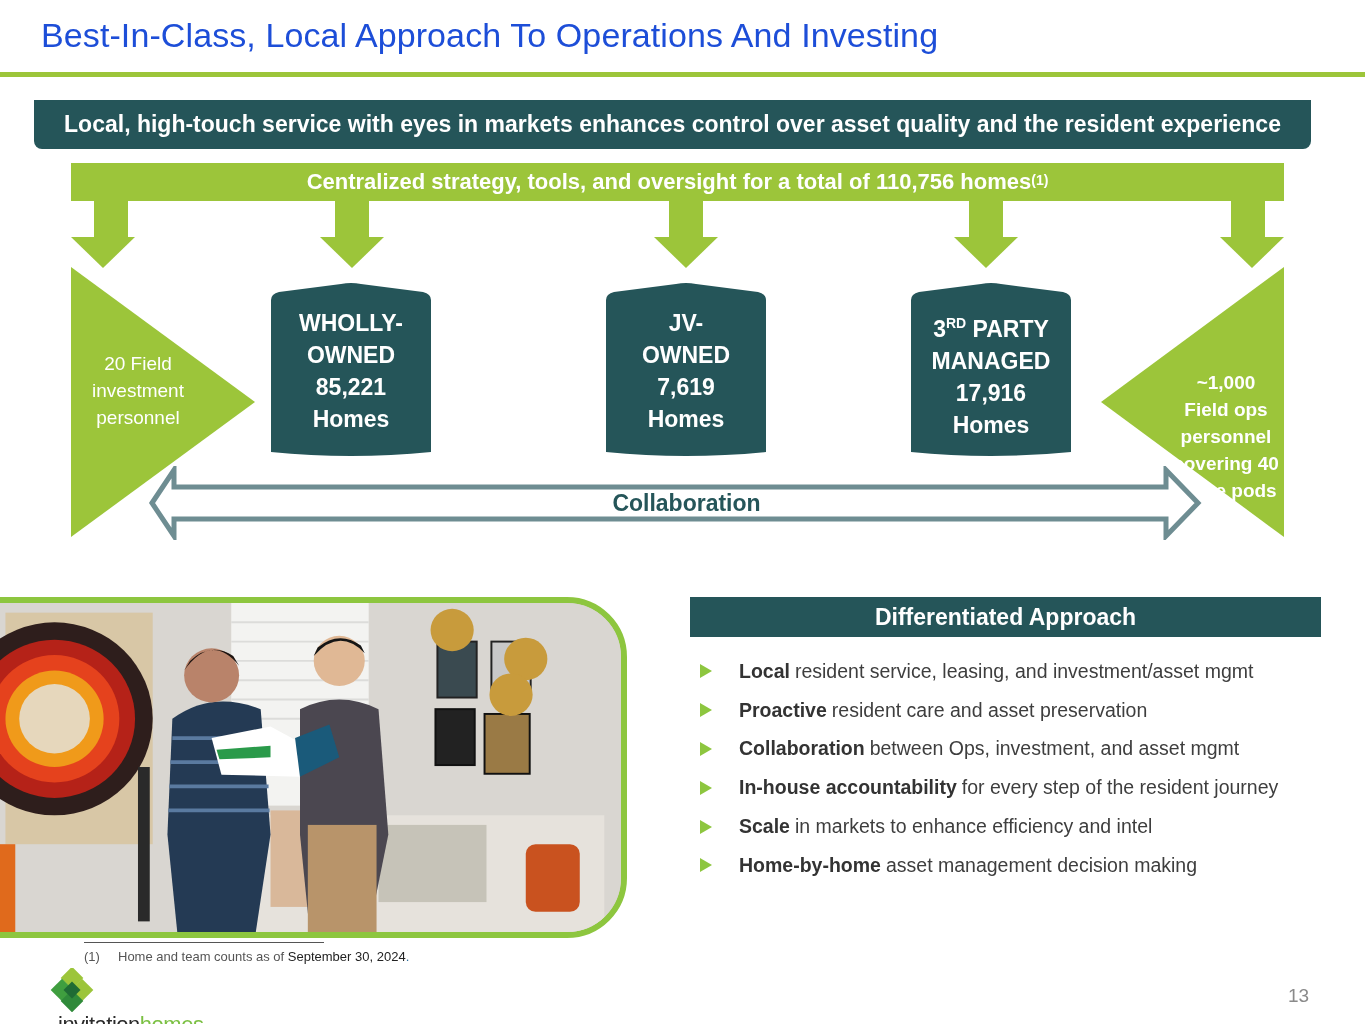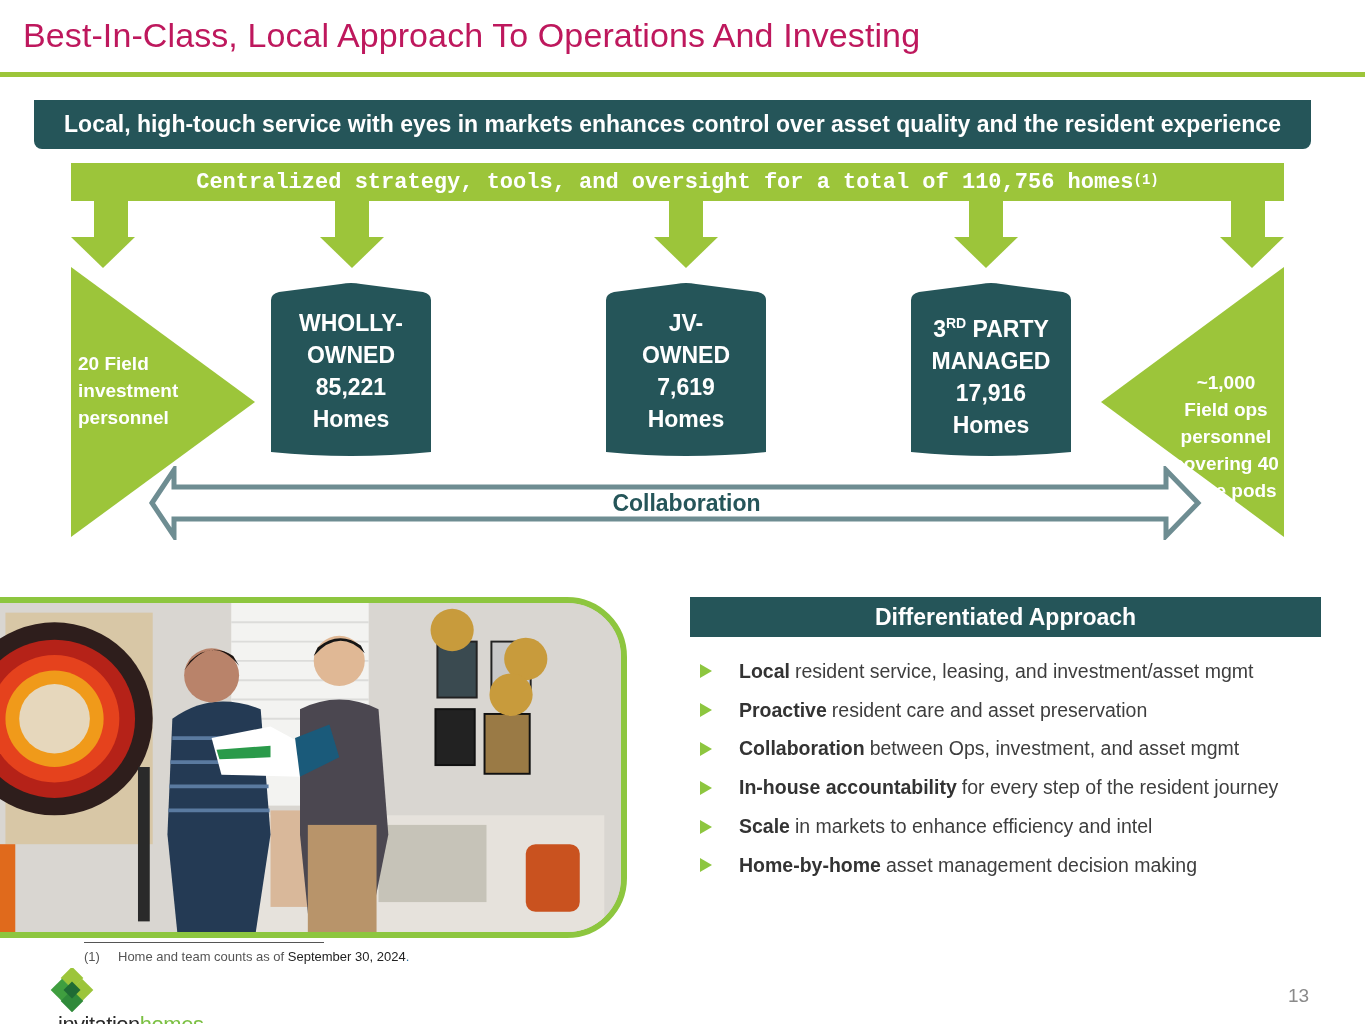--- a/index.html
+++ b/index.html
@@ -1,32 +1,32 @@
 <!DOCTYPE html>
 <html><head>
 <meta charset="utf-8">
 <style>
   * { box-sizing: border-box; margin: 0; padding: 0; }
   html, body { width: 1365px; height: 1024px; background: #ffffff; overflow: hidden; }
   body { position: relative; font-family: "Liberation Sans", "DejaVu Sans", sans-serif; color: #3a3a3a; }
 
-  .title { position: absolute; left: 23px; top: 16px; font-size: 34px; color: #be185d; font-weight: normal; letter-spacing: 0.1px; }
+  .title { position: absolute; left: 41px; top: 16px; font-size: 34px; color: #1d4ed8; font-weight: normal; letter-spacing: 0.1px; }
   .title-rule { position: absolute; left: 0; top: 72px; width: 1365px; height: 5px; background: #9cc53a; }
 
   .banner { position: absolute; left: 34px; top: 77px; width: 1277px; height: 49px; background: #255559; border-radius: 0 0 8px 8px; color: #fff; font-weight: bold; font-size: 23px; display: flex; align-items: center; justify-content: center; margin-top: 23px; }
 
-  .central-bar { position: absolute; left: 71px; top: 163px; width: 1213px; height: 38px; background: #9cc53a; color: #fff; font-weight: bold; font-size: 22px; display: flex; align-items: center; justify-content: center; font-family: Liberation Mono, monospace; }
+  .central-bar { position: absolute; left: 71px; top: 163px; width: 1213px; height: 38px; background: #9cc53a; color: #fff; font-weight: bold; font-size: 22px; display: flex; align-items: center; justify-content: center; }
   .central-bar sup { font-size: 14px; position: relative; top: -2px; }
 
   .down-arrow { position: absolute; top: 200px; width: 64px; height: 68px; }
   .down-arrow .stem { position: absolute; left: 15px; top: 0; width: 34px; height: 38px; background: #9cc53a; }
   .down-arrow .head { position: absolute; left: 0; top: 37px; width: 0; height: 0; border-left: 32px solid transparent; border-right: 32px solid transparent; border-top: 31px solid #9cc53a; }
 
   .tri-left { position: absolute; left: 71px; top: 267px; width: 0; height: 0; border-top: 135px solid transparent; border-bottom: 135px solid transparent; border-left: 184px solid #9cc53a; }
-  .tri-left-text { position: absolute; left: 78px; top: 350px; width: 120px; color: #fff; font-weight: bold; font-size: 19px; line-height: 27px; }
+  .tri-left-text { position: absolute; left: 78px; top: 350px; width: 120px; text-align: center; color: #fff; font-weight: normal; font-size: 19px; line-height: 27px; }
   .tri-right { position: absolute; left: 1101px; top: 267px; width: 0; height: 0; border-top: 135px solid transparent; border-bottom: 135px solid transparent; border-right: 183px solid #9cc53a; }
   .tri-right-text { position: absolute; left: 1166px; top: 325px; width: 120px; text-align: center; color: #fff; font-weight: bold; font-size: 19px; line-height: 27px; margin-top: 44px; }
 
   .house { position: absolute; top: 282px; width: 160px; height: 175px; }
   .house svg { position: absolute; left: 0; top: 0; }
   .house-text { position: absolute; left: 0; top: 25px; width: 160px; text-align: center; color: #fff; font-weight: bold; font-size: 23px; line-height: 32px; }
   .house-text sup { font-size: 14px; }
 
   .collab { position: absolute; left: 148px; top: 466px; width: 1054px; height: 74px; }
   .collab-label { position: absolute; left: 0; top: 490px; width: 1365px; text-align: center; font-size: 23px; font-weight: bold; color: #255559; }

